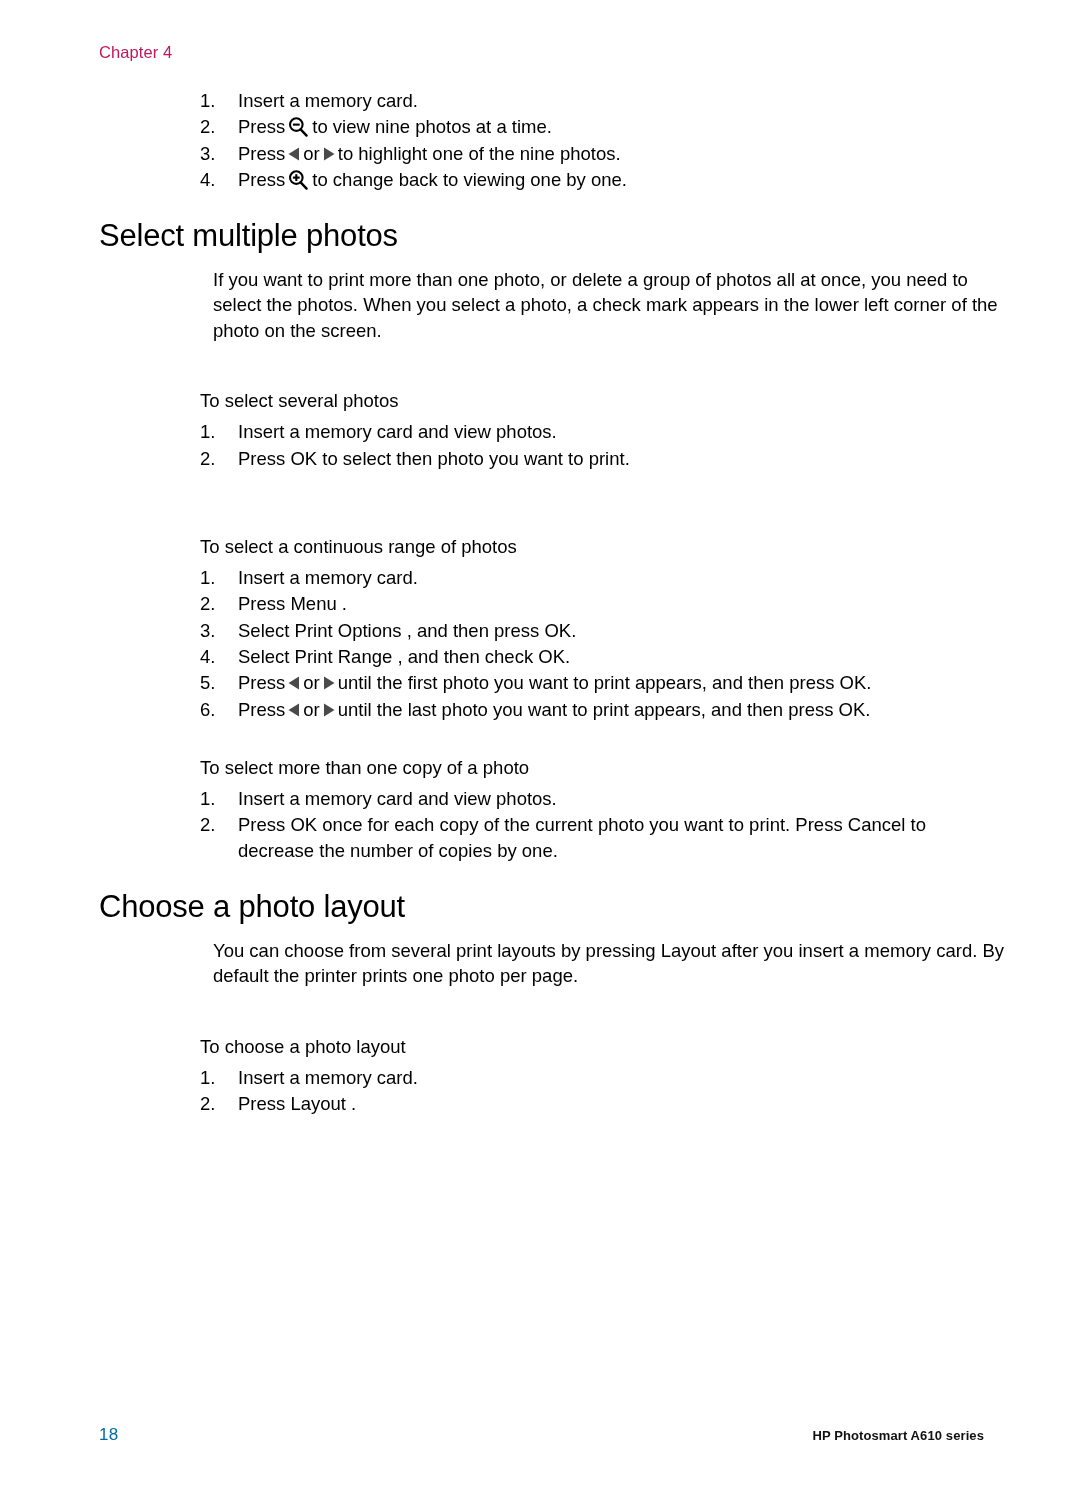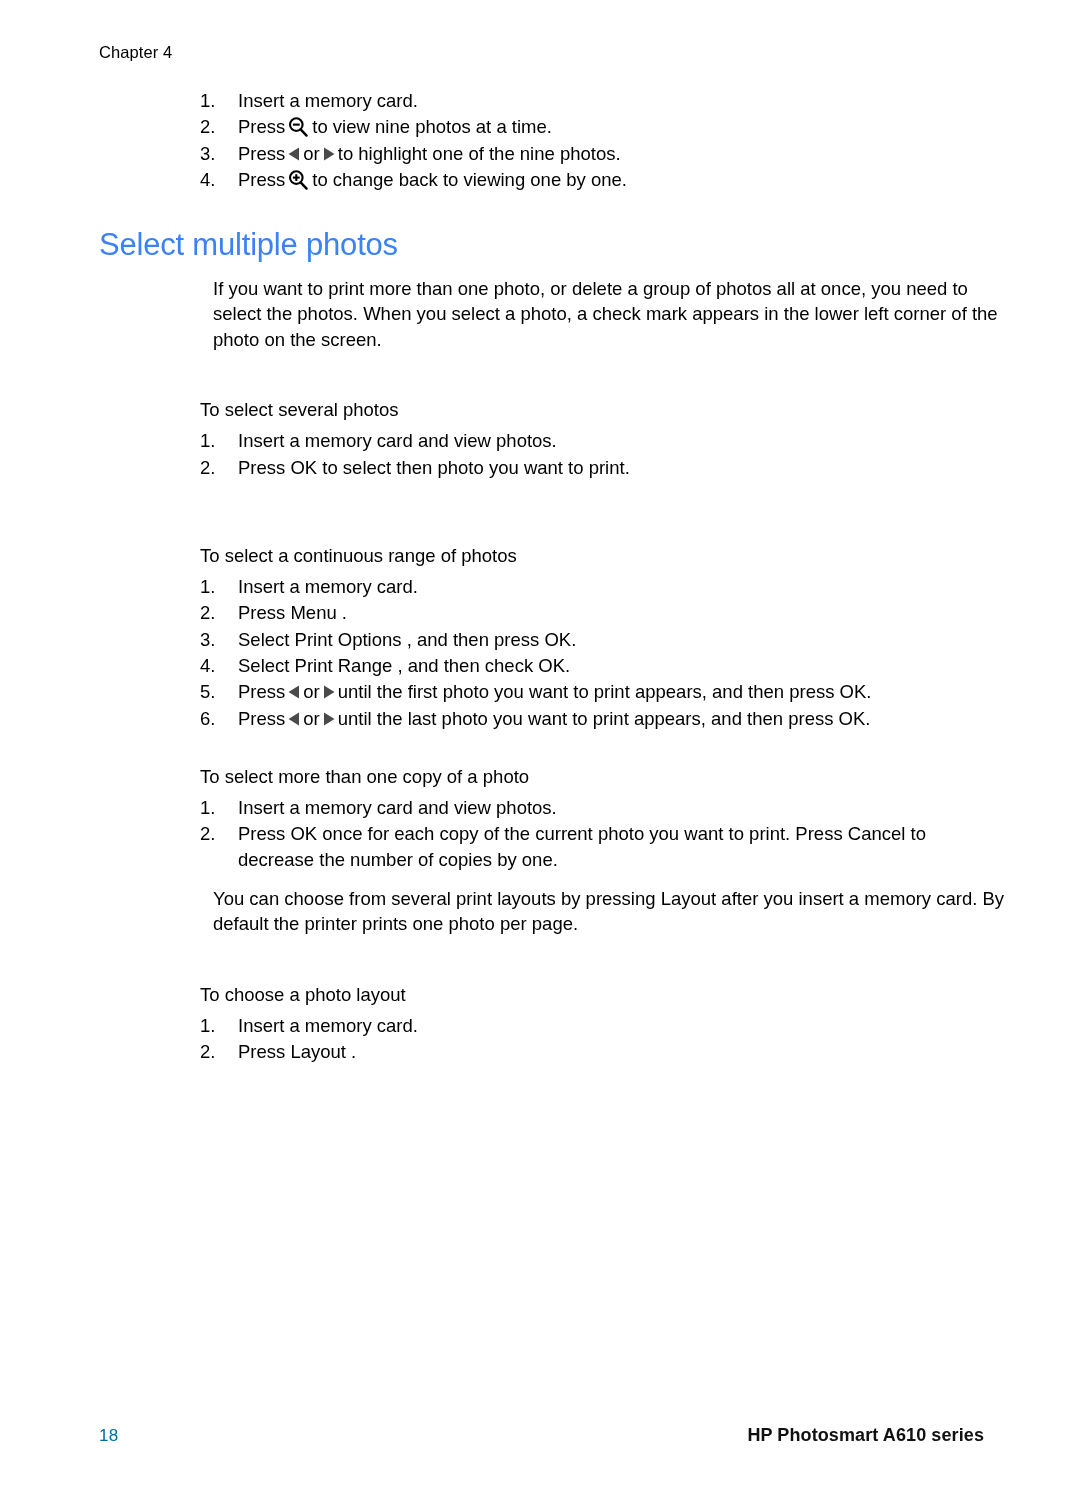--- a/index.html
+++ b/index.html
@@ -22,40 +22,40 @@
   }
 
   
   .running-header {
     position: absolute;
     left: 99px;
     top: 42px;
     font-size: 16.5px;
     line-height: 20px;
     letter-spacing: .1px;
-    color: #000000;
+    color: #be185d;
     white-space: nowrap;
   }
 
   
   .content {
     position: absolute;
     left: 99px;
     top: 88px;
     width: 885px;
   }
 
   
   .h1 {
     font-size: 31px;
     line-height: 36px;
     font-weight: 400;
     letter-spacing: -0.2px;
-    color: #3b82f6;
-    margin: 34px 0 12px 0;
+    color: #000000;
+    margin: 25px 0 12px 0;
     padding: 0;
   }
   .h1:first-child { margin-top: 0; }
 
   
   .indent {
     margin-left: 101px;
   }
 
   
@@ -128,21 +128,21 @@
     justify-content: space-between;
     align-items: baseline;
   }
   .footer-page {
     font-size: 17px;
     font-weight: 400;
     color: #0369a1;
     letter-spacing: .2px;
   }
   .footer-product {
-    font-size: 18px;
+    font-size: 13px;
     font-weight: 700;
     color: #111;
     letter-spacing: .1px;
     white-space: nowrap;
   }
 </style>
 </head>
 <body>
 
 <div class="page">
@@ -268,20 +268,21 @@
           <span class="marker">1.</span>
           <span>Insert a memory card and view photos.</span>
         </li>
         <li>
           <span class="marker">2.</span>
           <span>Press OK once for each copy of the current photo you want to print. Press Cancel to decrease the number of copies by one.</span>
         </li>
       </ol>
     </div>
 
+    <h1 class="h1">Choose a photo layout</h1>
 
     <div class="indent">
       <p class="para">You can choose from several print layouts by pressing Layout  after you insert a memory card. By default the printer prints one photo per page.</p>
     </div>
 
     <div class="gap-lg"></div>
 
     <div class="indent">
       <div class="proc-title">To choose a photo layout</div>
       <ol class="steps">

